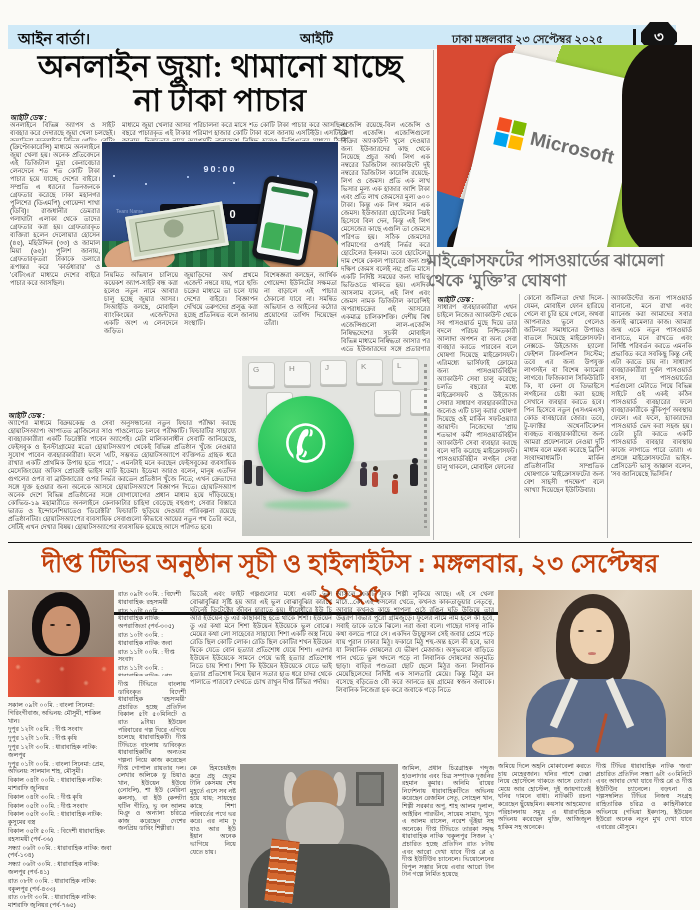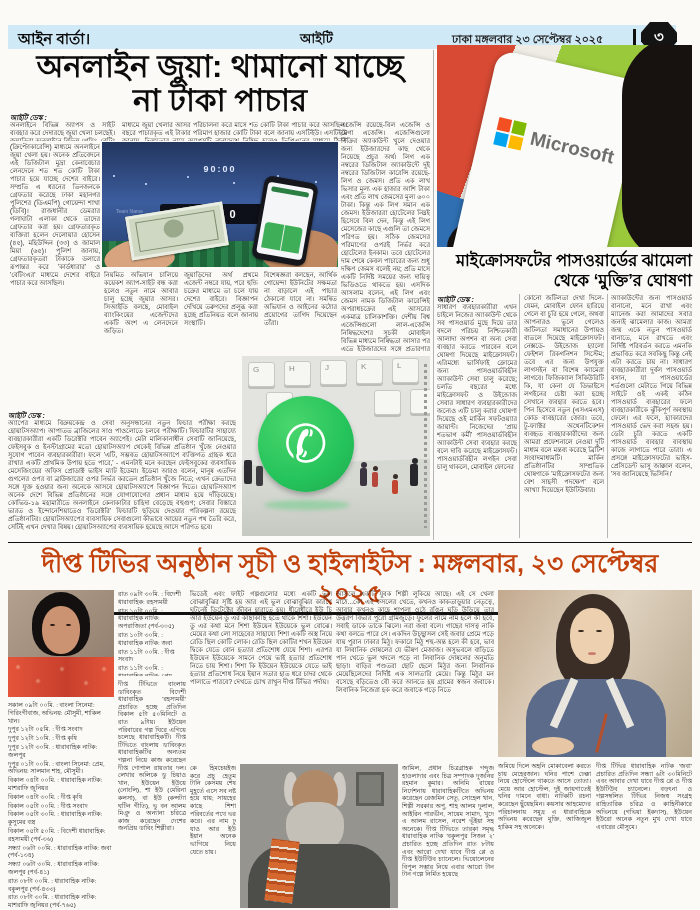--- a/index.html
+++ b/index.html
@@ -9,22 +9,22 @@
   
   .mast-bar{left:8px;top:25px;width:668px;height:24px;background:#cfe9f7;}
   .mast-left{left:18px;top:27px;font-size:15px;font-weight:bold;color:#0a0a0a;}
   .mast-center{left:300px;top:29px;font-size:13px;font-weight:bold;color:#0a0a0a;}
   .mast-date{left:452px;top:31px;font-size:11px;font-weight:bold;color:#222;}
   .mast-sep{left:633px;top:29px;width:3px;height:17px;background:#111;}
   .badge{left:641px;top:22px;width:36px;height:30px;background:#141414;
          clip-path:polygon(25% 0,75% 0,100% 35%,100% 65%,75% 100%,25% 100%,0 65%,0 35%);
          display:flex;align-items:center;justify-content:center;color:#fff;font-size:15px;font-weight:bold;}
   
-  .h-gambling{left:8px;top:50px;width:424px;text-align:center;font-size:31px;line-height:34px;font-weight:800;color:#0b0b0b;}
-  .h-microsoft{left:437px;top:250px;width:255px;text-align:right;font-size:16.5px;line-height:20px;font-weight:800;color:#000000;}
+  .h-gambling{left:8px;top:50px;width:424px;text-align:center;font-size:31px;line-height:34px;font-weight:800;color:#0b0b0b;font-family:Liberation Serif, serif;}
+  .h-microsoft{left:428px;top:250px;width:255px;text-align:left;font-size:16.5px;line-height:20px;font-weight:800;color:#737373;}
   .h-whatsapp{left:8px;top:356px;width:232px;text-align:left;font-size:21px;line-height:25px;font-weight:800;color:#0b0b0b;}
   .h-deepto{left:8px;top:548px;width:684px;text-align:center;font-size:25px;line-height:30px;font-weight:800;color:#c2410c;
             border-bottom:3px solid #111;padding-bottom:4px;}
   .toprule{left:8px;top:542px;width:684px;height:1px;background:#111;}
   
   .byline{font-size:7px;font-weight:bold;font-style:italic;color:#111;}
   .col{font-size:6.5px;line-height:8px;text-align:justify;color:#242424;overflow:hidden;}
   .colsm{font-size:6.2px;line-height:7.6px;text-align:justify;color:#242424;overflow:hidden;}
   .sched{font-size:6.2px;line-height:7.8px;color:#242424;overflow:hidden;text-align:left;}
   .sched-row{margin-bottom:1px;}

